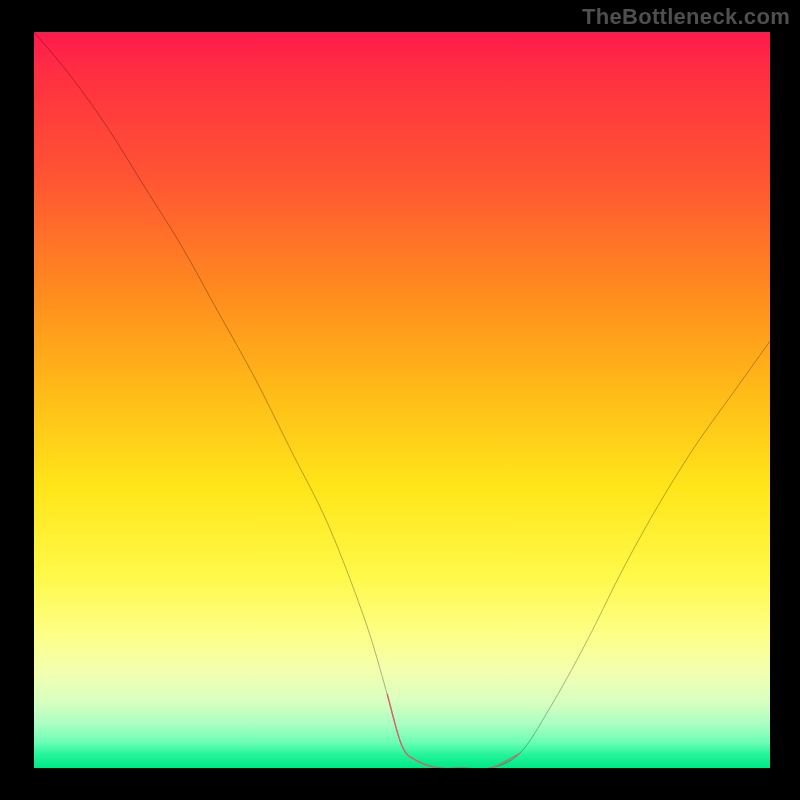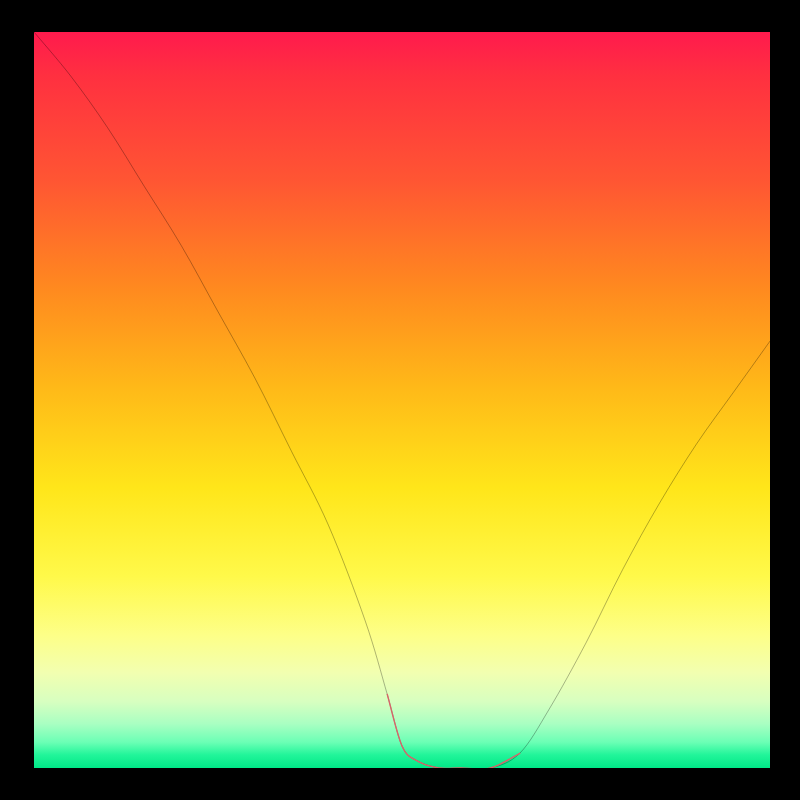--- a/index.html
+++ b/index.html
@@ -52,20 +52,21 @@
   }
   .curve-svg {
     position: absolute;
     inset: 0;
   }
 </style>
 </head>
 <body>
 
 <div class="frame">
+  <div class="watermark">TheBottleneck.com</div>
 
   <div class="plot">
     <div class="gradient"></div>
 
     <svg class="curve-svg" viewBox="0 0 100 100" preserveAspectRatio="none">
       <g>
         <path id="main-curve" d="M 0 0 C 0.83 1.00, 3.33 3.83, 5.00 6.00 C 6.67 8.17, 8.33 10.50, 10.00 13.00 C 11.67 15.50, 13.33 18.33, 15.00 21.00 C 16.67 23.67, 18.33 26.17, 20.00 29.00 C 21.67 31.83, 23.33 35.00, 25.00 38.00 C 26.67 41.00, 28.33 43.83, 30.00 47.00 C 31.67 50.17, 33.33 53.67, 35.00 57.00 C 36.67 60.33, 38.33 63.17, 40.00 67.00 C 41.67 70.83, 43.67 76.17, 45.00 80.00 C 46.33 83.83, 47.17 87.17, 48.00 90.00 C 48.83 92.83, 49.33 95.50, 50.00 97.00 C 50.67 98.50, 51.17 98.50, 52.00 99.00 C 52.83 99.50, 54.00 99.83, 55.00 100.00 C 56.00 100.17, 56.83 100.00, 58.00 100.00 C 59.17 100.00, 60.67 100.33, 62.00 100.00 C 63.33 99.67, 64.67 99.33, 66.00 98.00 C 67.33 96.67, 68.50 94.50, 70.00 92.00 C 71.50 89.50, 73.33 86.17, 75.00 83.00 C 76.67 79.83, 78.33 76.17, 80.00 73.00 C 81.67 69.83, 83.33 66.83, 85.00 64.00 C 86.67 61.17, 88.33 58.50, 90.00 56.00 C 91.67 53.50, 93.33 51.33, 95.00 49.00 C 96.67 46.67, 99.17 43.17, 100.00 42.00" fill="none" stroke="#000000" stroke-width="0.3" vector-effect="non-scaling-stroke" stroke-linecap="round" stroke-linejoin="round"></path>
       </g>
       <g>
         <path id="highlight-curve" d="M 48 90 C 48.33 91.17, 49.33 95.50, 50.00 97.00 C 50.67 98.50, 51.17 98.50, 52.00 99.00 C 52.83 99.50, 54.00 99.83, 55.00 100.00 C 56.00 100.17, 56.83 100.00, 58.00 100.00 C 59.17 100.00, 60.67 100.33, 62.00 100.00 C 63.33 99.67, 65.33 98.33, 66.00 98.00" fill="none" stroke="#d9636a" stroke-width="1.4" vector-effect="non-scaling-stroke" stroke-linecap="round" stroke-linejoin="round"></path>

